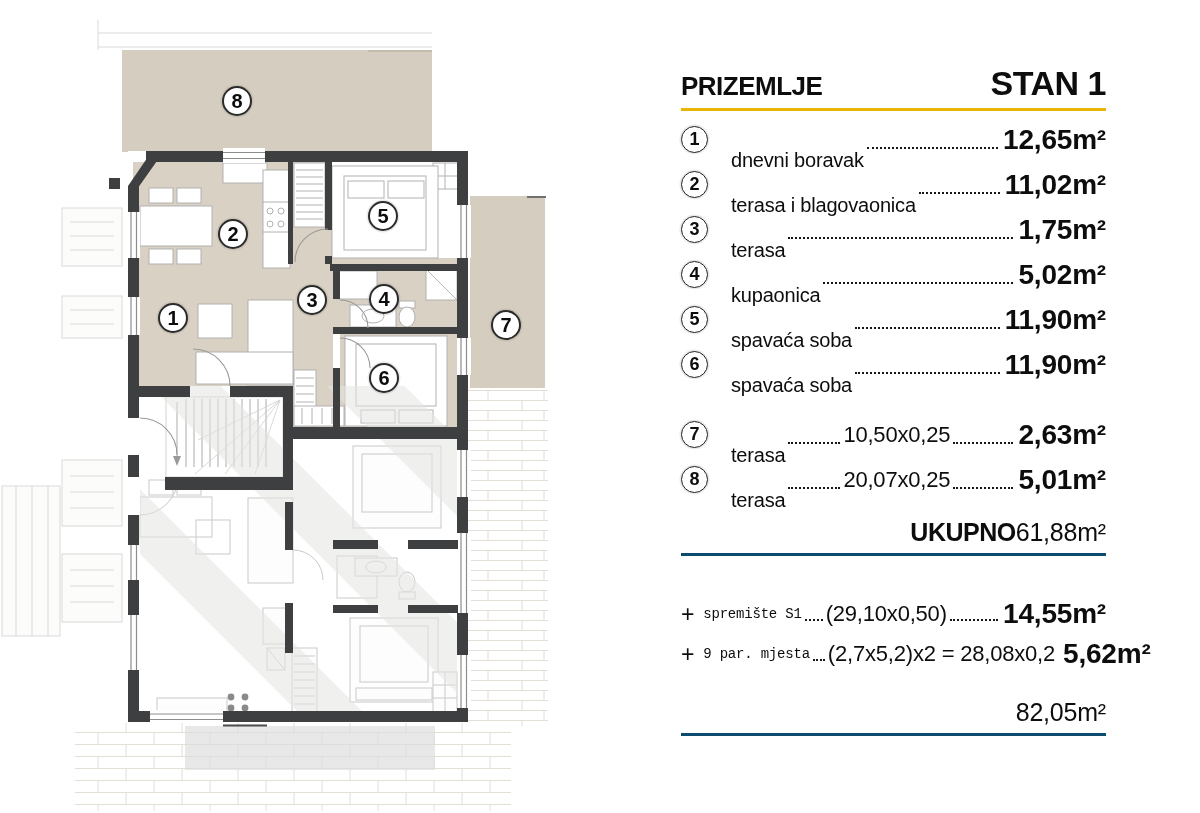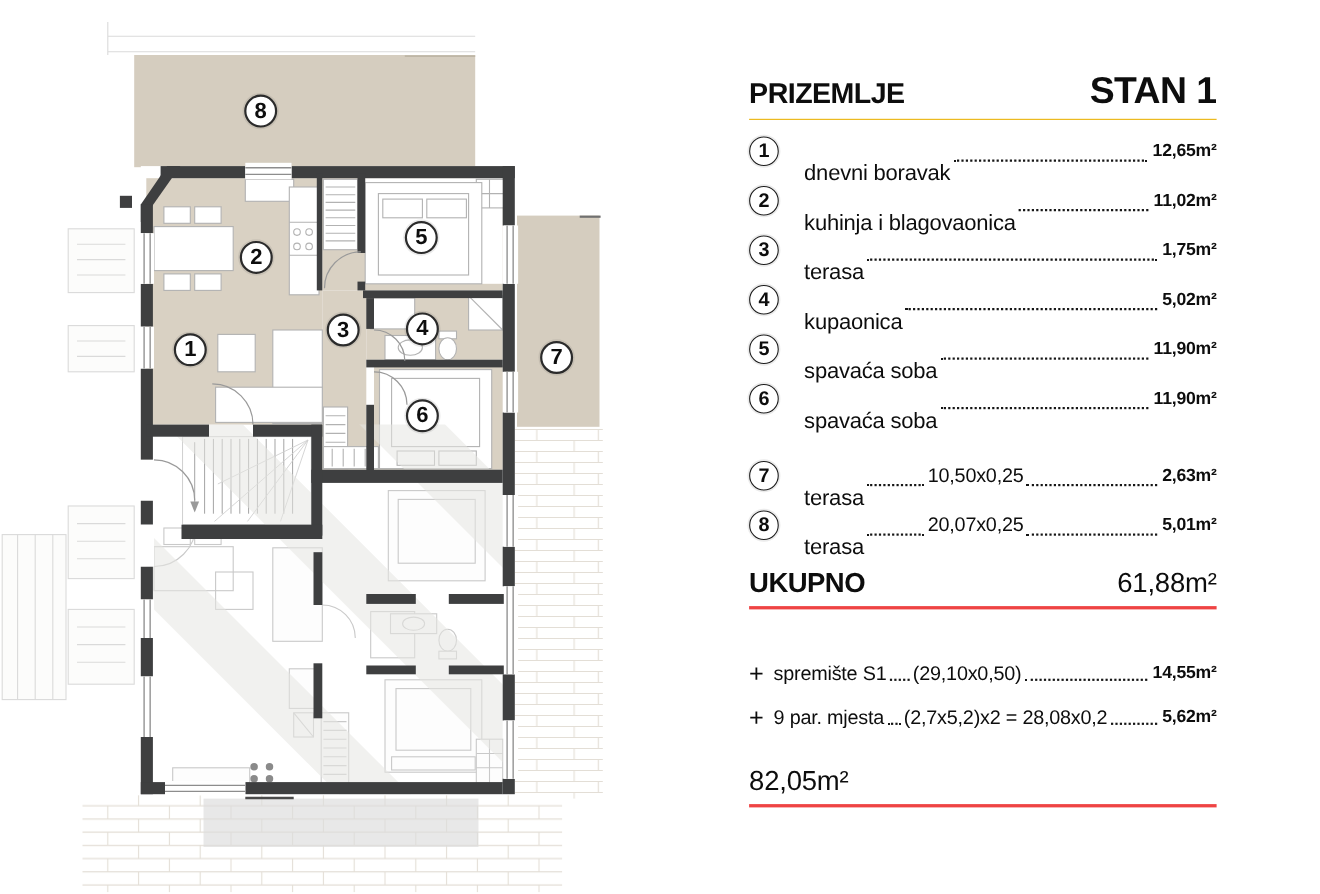--- a/index.html
+++ b/index.html
@@ -26,47 +26,47 @@
   .fan{fill:none;stroke:#cfcfcf;stroke-width:0.8;}
 
   .marker{position:absolute;width:30px;height:30px;border:2px solid #2b2b2b;border-radius:50%;
           background:#ffffff;box-sizing:border-box;transform:translate(-50%,-50%);
           display:flex;align-items:center;justify-content:center;
           font-size:20px;font-weight:bold;box-shadow:0 0 0 1.5px rgba(80,80,80,.12);}
 
   
   .legend{position:absolute;left:681px;top:64px;width:425px;letter-spacing:-0.2px;}
   .lg-head{display:flex;justify-content:space-between;align-items:baseline;
-           border-bottom:1px solid #eab308;padding-bottom:5px;}
+           border-bottom:3px solid #eab308;padding-bottom:5px;}
   .lg-head h1{margin:0;font-size:26px;font-weight:bold;letter-spacing:-0.5px;}
   .lg-head .stan{font-size:34px;font-weight:bold;letter-spacing:-0.5px;}
 
   .items{margin-top:6px;}
   .lrow{display:flex;align-items:center;height:45px;}
   .lrow.gap-top{margin-top:25px;}
   .circ{flex:0 0 27px;width:27px;height:27px;border:1.6px solid #1c1c1c;border-radius:50%;
         box-sizing:border-box;display:flex;align-items:center;justify-content:center;
         font-size:18px;font-weight:bold;margin-right:23px;
         box-shadow:0 0 0 1.5px rgba(120,120,120,.15);}
   .lbl{font-size:20px;white-space:nowrap;margin-top:41px;}
-  .dims{font-size:18px;white-space:nowrap;}
+  .dims{font-size:22px;white-space:nowrap;}
   .leader{border-bottom:2.6px dotted #161616;align-self:flex-end;margin:0 3px 13px 3px;}
   .l2{flex:1;}
   .lrow:not(.no-dims) .l1{flex:0 0 52px;}
-  .val{font-size:16px;font-weight:bold;white-space:nowrap;margin-left:2px;}
-
-  .total{display:flex;justify-content:space-between;align-items:baseline;
-         border-bottom:3px solid #ef4444;padding-bottom:6px;margin-top:16px;}
+  .val{font-size:28px;font-weight:bold;white-space:nowrap;margin-left:2px;}
+
+  .total{display:flex;justify-content:flex-end;align-items:baseline;
+         border-bottom:3px solid #0c4a6e;padding-bottom:6px;margin-top:16px;}
   .t-lbl{font-size:25px;font-weight:bold;letter-spacing:-0.5px;}
   .t-val{font-size:25px;font-weight:normal;}
 
   .extras{margin-top:38px;}
   .erow{display:flex;align-items:center;height:40px;}
   .plus{font-size:23px;font-weight:normal;margin-right:9px;}
-  .elbl{font-size:18px;white-space:nowrap;}
+  .elbl{font-size:14px;white-space:nowrap;font-family:Liberation Mono, monospace;}
   .erow:nth-child(1) .l1{flex:0 0 18px;}
   .erow:nth-child(2) .l1{flex:0 0 12px;}
   .grand{margin-top:24px;}
 </style>
 </head>
 <body>
 
 <div class="stage">
 
   <div class="plan">
@@ -326,21 +326,21 @@
     <span class="lbl">dnevni boravak</span>
 
     <span class="leader l2"></span>
     <span class="val">12,65m²</span>
   </div>
 
   <div class="lrow no-dims">
     <span class="circ">
             <span>2</span>
           </span>
-    <span class="lbl">kuhinja i blagovaonica</span>
+    <span class="lbl">terasa i blagovaonica</span>
 
     <span class="leader l2"></span>
     <span class="val">11,02m²</span>
   </div>
 
   <div class="lrow no-dims">
     <span class="circ">
             <span>3</span>
           </span>
     <span class="lbl">terasa</span>

